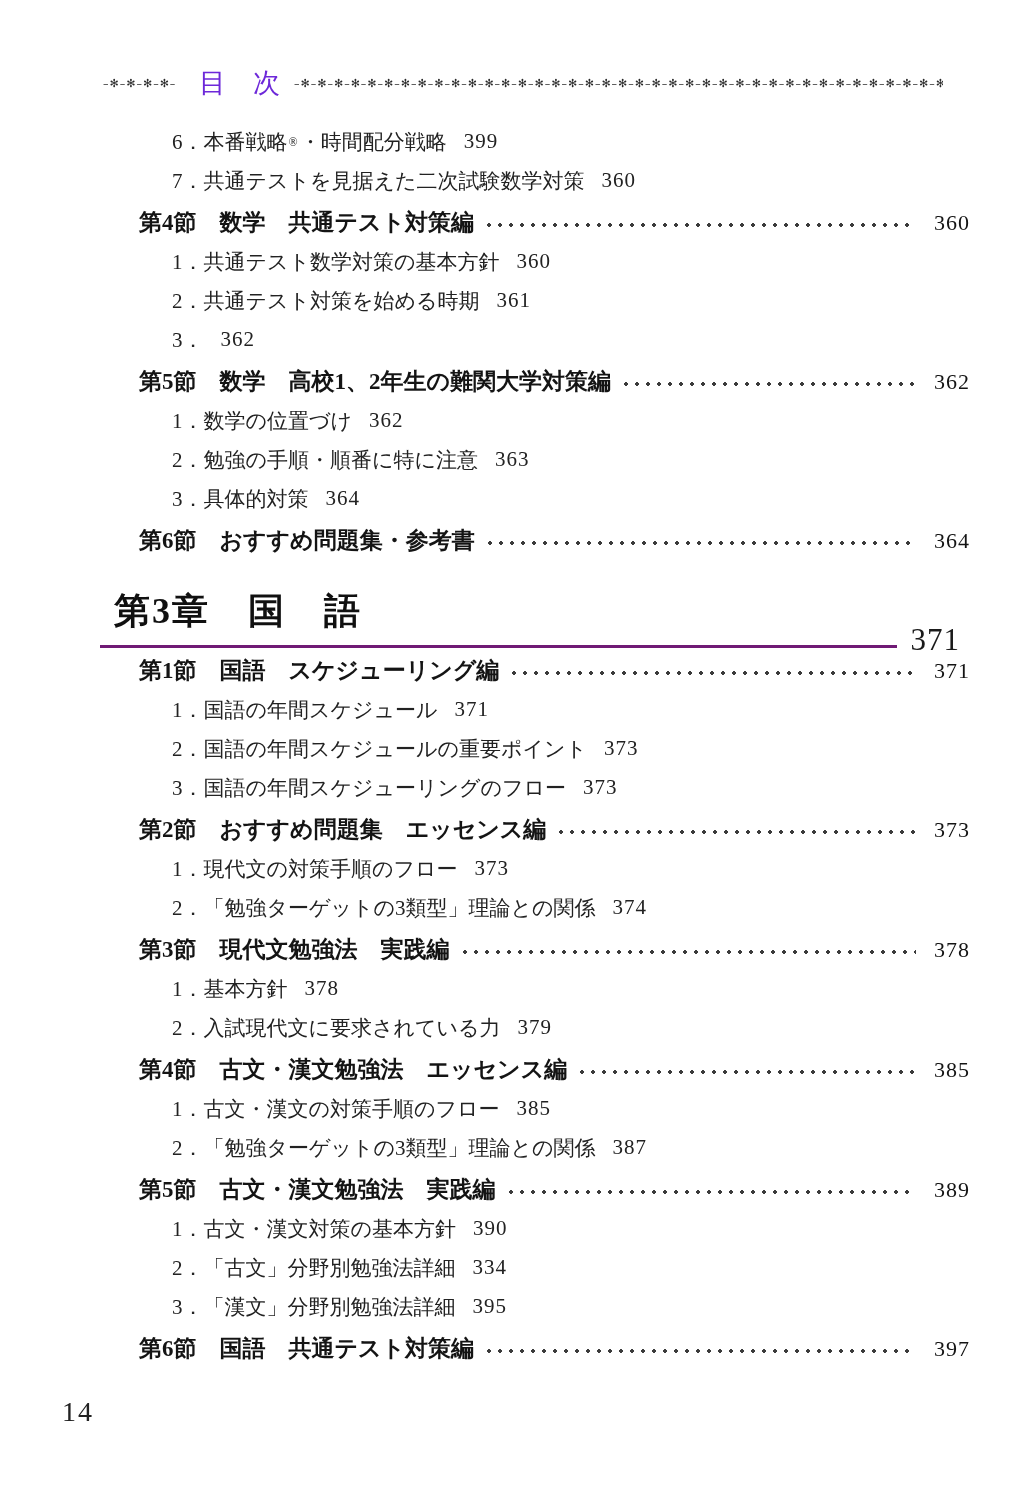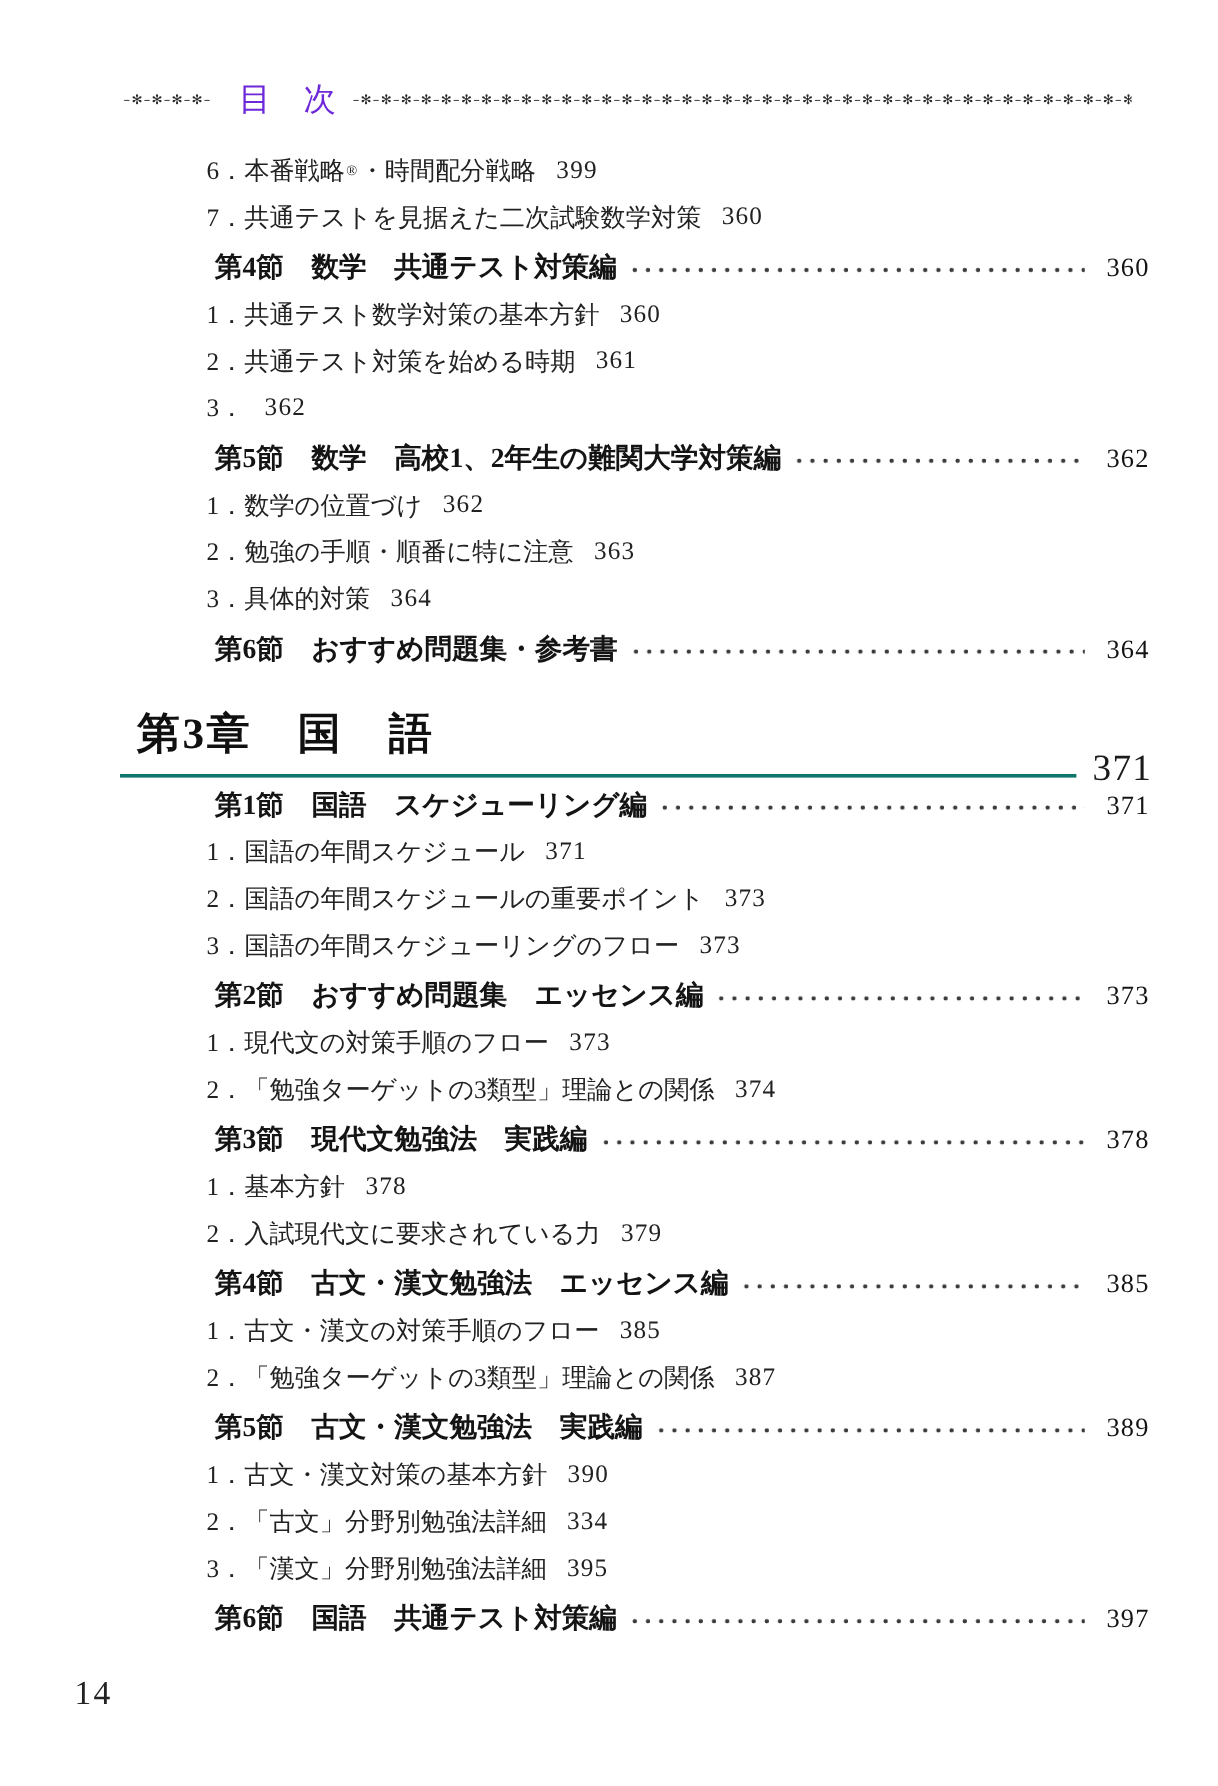--- a/index.html
+++ b/index.html
@@ -16,36 +16,36 @@
   .orn{font-family:"DejaVu Sans",sans-serif;font-size:11px;line-height:1;
     color:#2a2a2a;white-space:nowrap;overflow:hidden;letter-spacing:1px;}
   .orn-left{width:82px;margin-left:103px;flex:0 0 auto;}
   .header-title{font-size:27px;white-space:pre;margin:0 14px;color:#6d28d9;}
   .orn-right{flex:1;margin-right:72px;}
 
   
   .toc{position:absolute;top:122px;left:0;width:1015px;}
   .row{display:flex;align-items:center;height:39px;white-space:pre;}
   .row.sub{padding-left:172px;padding-right:57px;font-size:21px;color:#222;}
-  .row.sec{padding-left:139px;padding-right:57px;margin-top:3px;
-    font-size:23px;font-weight:bold;color:#141414;margin-left:40px;}
+  .row.sec{padding-left:139px;padding-right:45px;margin-top:3px;
+    font-size:23px;font-weight:bold;color:#141414;}
   .sub .no{flex:0 0 auto;}
   .sub .lbl{flex:0 0 auto;}
   .sub .pg{flex:0 0 auto;margin-left:17px;letter-spacing:1px;}
   .sec .lbl{flex:0 0 auto;}
   .sec .leader{flex:1 1 auto;height:6px;margin:4px 10px 0 12px;
     background-image:radial-gradient(circle at 3px 3px,#3b3b3b 1.6px,rgba(0,0,0,0) 2.0px);
     background-size:11px 6px;background-repeat:repeat-x;background-position:left center;}
   .sec .pg{flex:0 0 auto;font-weight:normal;font-size:22px;min-width:44px;
     text-align:right;letter-spacing:1px;}
 
   
   .chapter{display:flex;align-items:flex-end;margin-top:10px;height:78px;
     padding:0 55px 0 100px;}
-  .chapter-rule{flex:1 1 auto;border-bottom:3px solid #0f766e;
+  .chapter-rule{flex:1 1 auto;border-bottom:3px solid #701a75;
     display:flex;align-items:flex-end;}
   .chapter-title{font-size:36px;font-weight:bold;white-space:pre;
     color:#101010;padding:0 0 9px 14px;letter-spacing:2px;}
   .chapter-page{flex:0 0 auto;font-size:31px;letter-spacing:1px;
     margin-left:14px;position:relative;top:10px;color:#1a1a1a;}
 
   
   .footer{position:absolute;left:62px;top:1396px;font-size:28px;
     letter-spacing:2px;color:#222;}
   sup.reg{font-size:12px;vertical-align:super;line-height:0;margin:0 2px 0 1px;}

